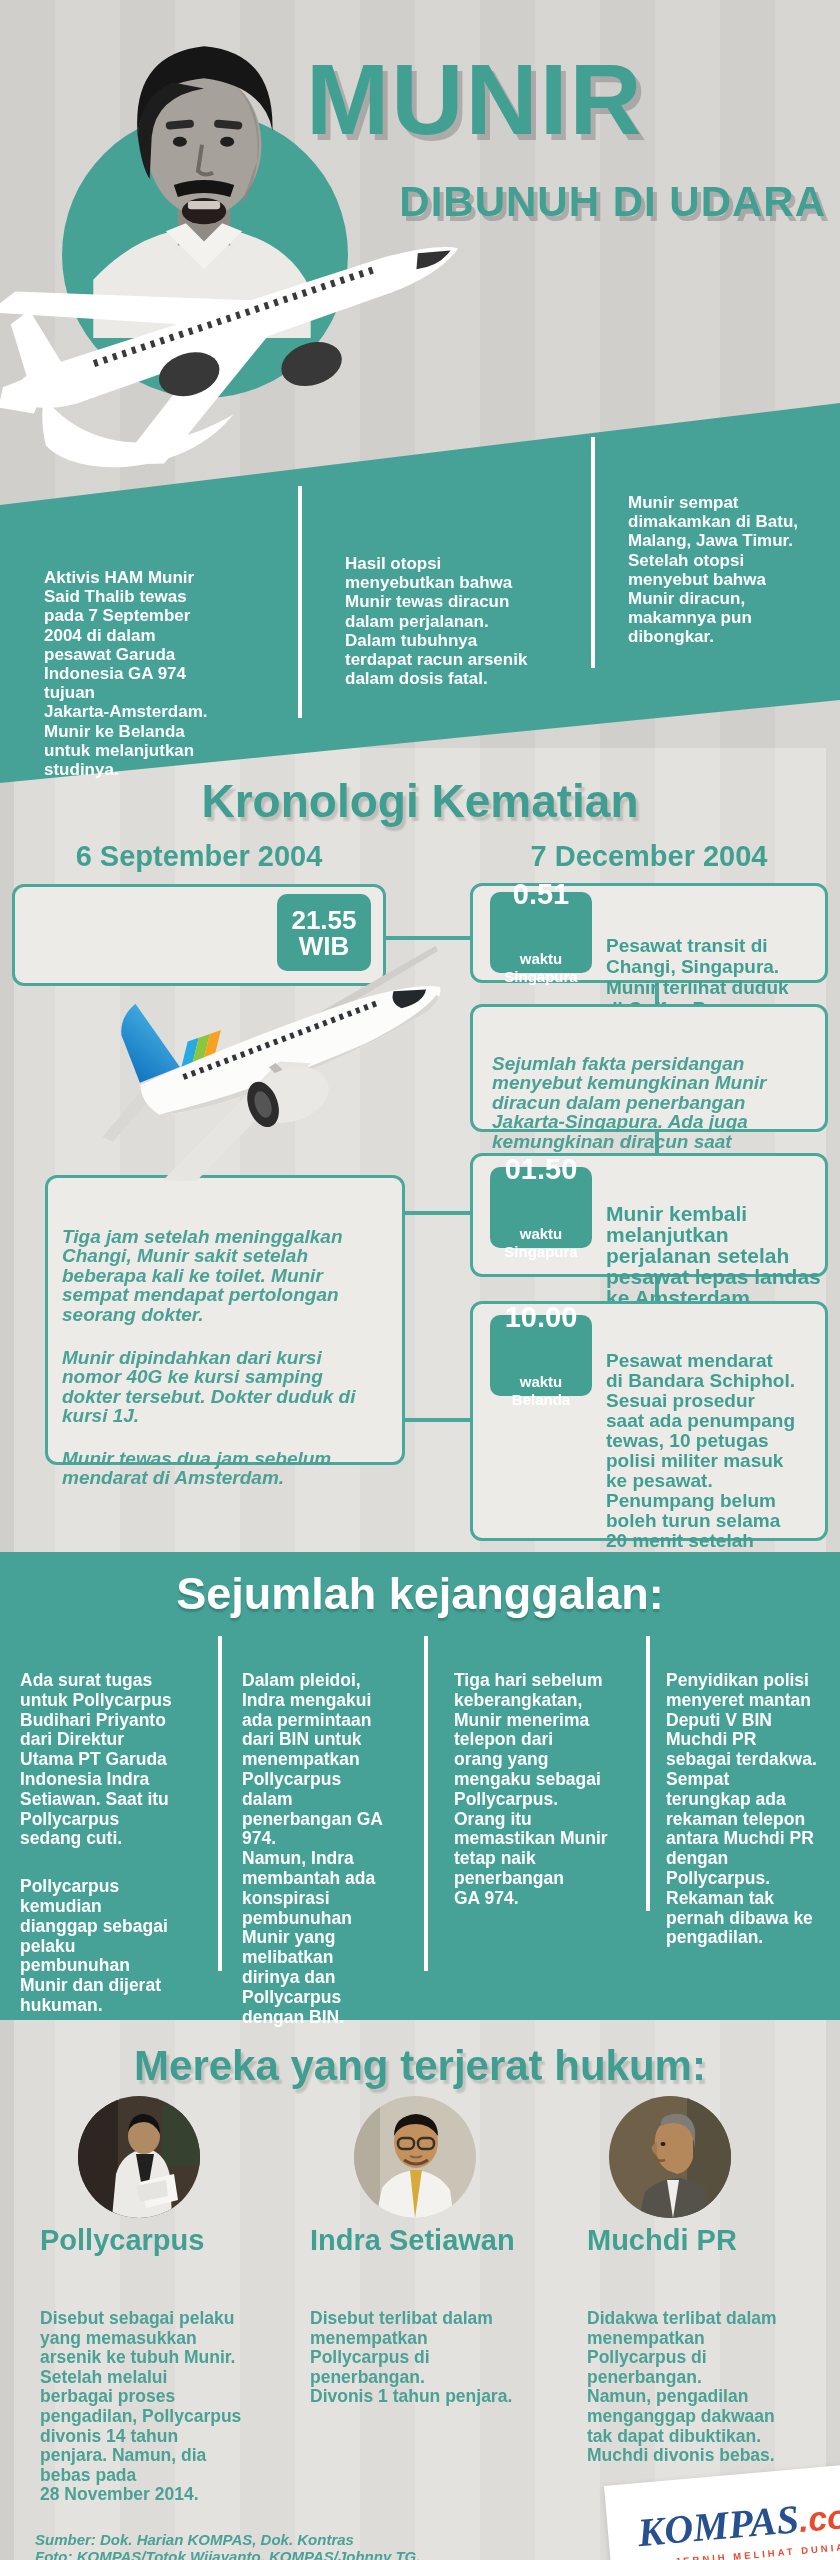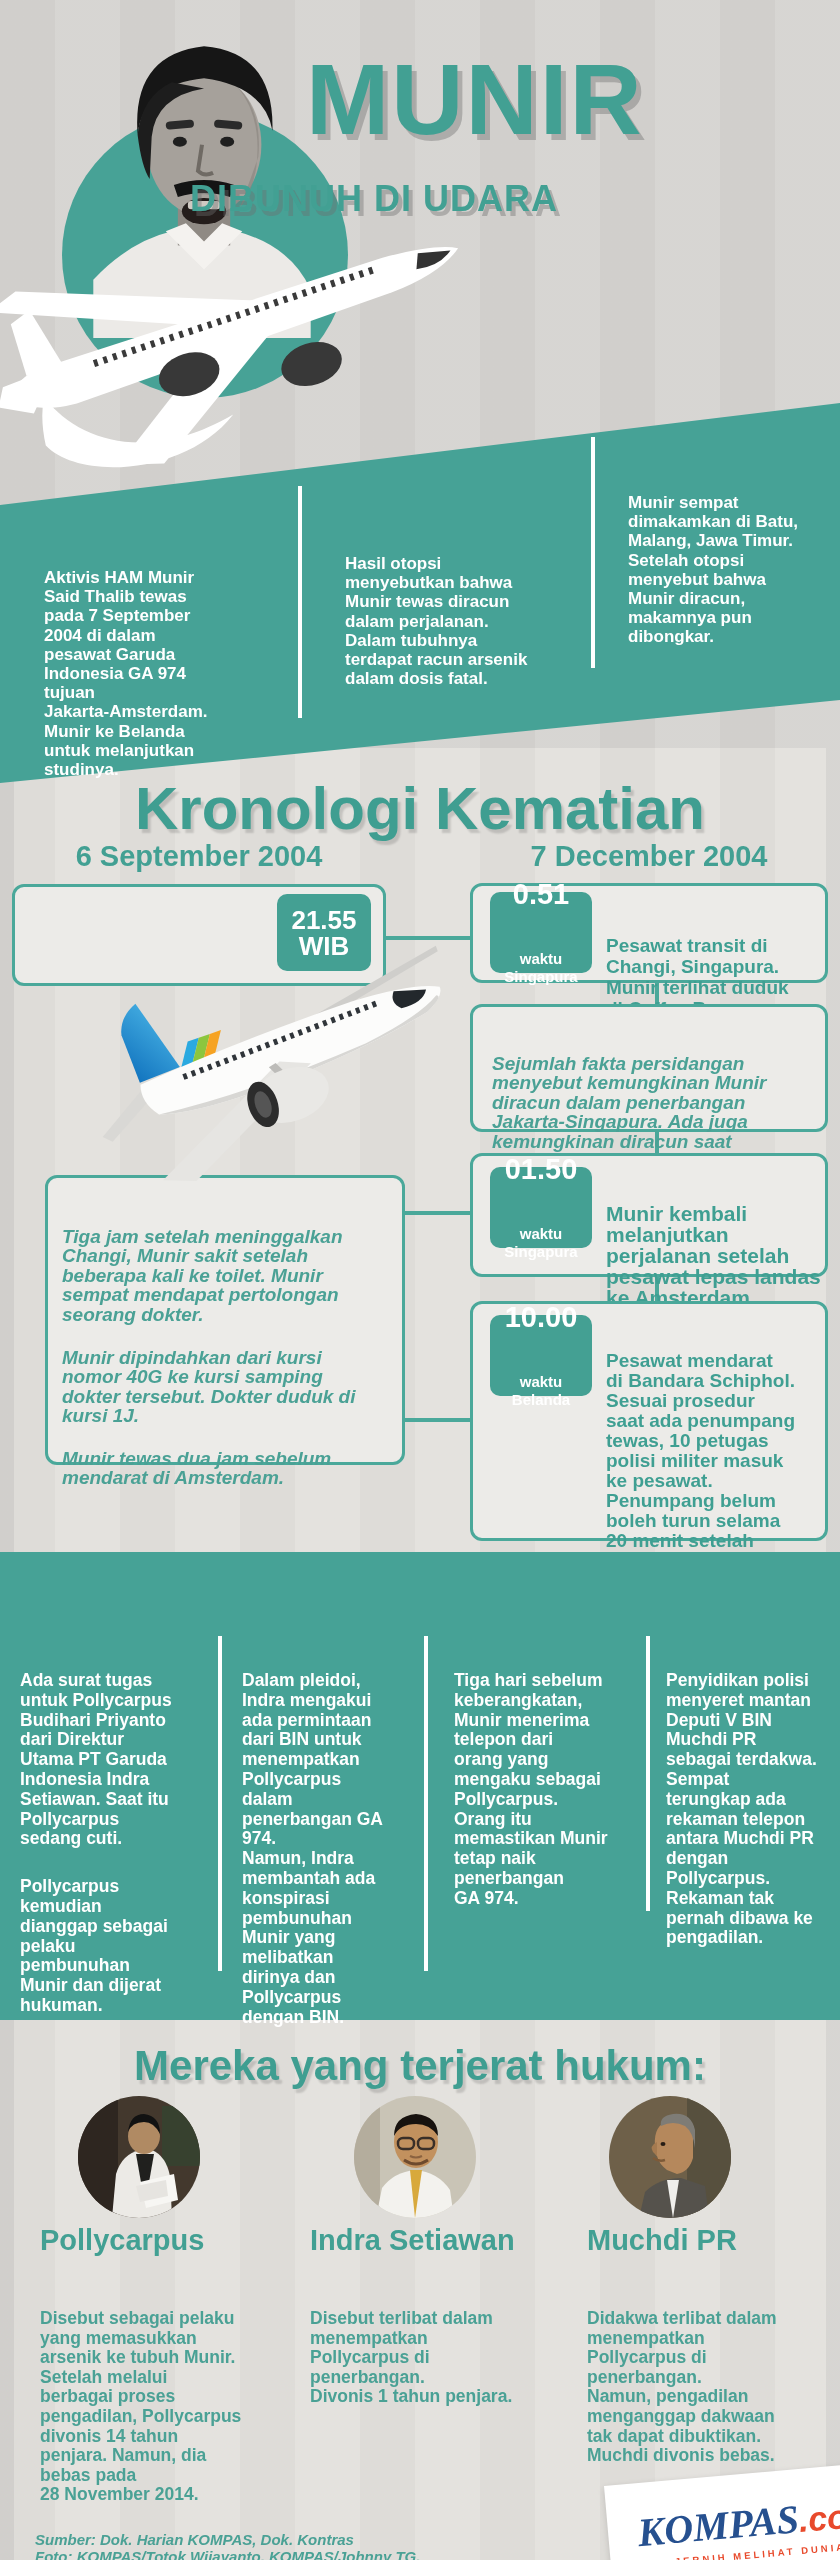--- a/index.html
+++ b/index.html
@@ -9,22 +9,22 @@
     background:repeating-linear-gradient(90deg,rgba(0,0,0,0.025) 0 55px,rgba(255,255,255,0.035) 55px 120px);}
   .abs{position:absolute;}
   .pre{white-space:pre-line;margin-top:41px;}
   .panel{background:#e3e1dd;}
   
   .photo-circle{left:62px;top:112px;width:286px;height:286px;border-radius:50%;background:#47a296;z-index:1;}
   .munir-photo{left:70px;top:26px;width:264px;height:312px;z-index:2;}
   .big-title{right:14px;top:52px;width:520px;text-align:left;color:#42a093;
     font-weight:900;font-size:100px;line-height:0.95;letter-spacing:2px;z-index:4;
     text-shadow:5px 6px 0 rgba(110,110,110,0.40);}
-  .sub-title{right:30px;top:178px;width:620px;text-align:left;color:#42a093;
-    font-weight:900;font-size:36px;letter-spacing:1px;z-index:4;
+  .sub-title{right:14px;top:178px;width:620px;text-align:right;color:#42a093;
+    font-weight:900;font-size:42px;letter-spacing:1px;z-index:4;
     text-shadow:4px 5px 0 rgba(110,110,110,0.40);}
   .hdr-plane{left:-30px;top:212px;width:540px;height:260px;z-index:3;transform:rotate(-3deg);}
   .swoosh{left:38px;top:380px;width:205px;height:100px;z-index:3;}
   
   .intro-band{left:0;top:393px;width:840px;height:465px;background:#46a296;z-index:2;
     clip-path:polygon(0 112px,840px 10px,840px 307px,0 390px);}
   .intro-card{color:#ffffff;font-weight:700;font-size:17px;line-height:19.2px;z-index:3;}
   .vline{width:4px;background:#ffffff;z-index:3;}
   
   .section-title{color:#3f9e91;font-weight:900;text-align:center;left:0;width:840px;
@@ -129,21 +129,21 @@
 dimakamkan di Batu,
 Malang, Jawa Timur.
 Setelah otopsi
 menyebut bahwa
 Munir diracun,
 makamnya pun
 dibongkar.</div>
   <div class="abs vline" style="left:298px;top:486px;height:232px;"></div>
   <div class="abs vline" style="left:591px;top:437px;height:231px;"></div>
 
-  <div class="abs section-title" style="top:774px;font-size:60px;z-index:3;">Kronologi Kematian</div>
+  <div class="abs section-title" style="top:774px;font-size:46px;z-index:3;">Kronologi Kematian</div>
   <div class="abs date-head" style="left:12px;top:840px;width:374px;z-index:3;">6 September 2004</div>
   <div class="abs date-head" style="left:470px;top:840px;width:358px;z-index:3;">7 December 2004</div>
 
   <div class="abs tbox" style="left:12px;top:884px;width:374px;height:102px;z-index:2;"></div>
   <div class="abs badge" style="left:277px;top:894px;width:94px;height:77px;z-index:2;">
     <span class="t" style="font-size:26px;">21.55</span>
     <span class="t" style="font-size:26px;">WIB</span>
   </div>
   <div class="abs conn" style="left:386px;top:936px;width:84px;height:4px;z-index:1;"></div>
 
@@ -234,20 +234,21 @@
       <line x1="142" y1="105" x2="354" y2="98" stroke="#30353a" stroke-width="6" stroke-dasharray="4 5"></line>
       <polygon points="240,122 88,198 120,210 270,134" fill="#e6e5e2"></polygon>
       <polygon points="236,122 244,138 236,140 228,124" fill="#bdbcb9"></polygon>
       <ellipse cx="240" cy="158" rx="40" ry="27" fill="#e9e8e5"></ellipse>
       <ellipse cx="210" cy="158" rx="15" ry="24" fill="#2c2c2c"></ellipse>
       <ellipse cx="210" cy="158" rx="8" ry="14" fill="#555555"></ellipse>
     </g>
   </svg>
 
   <div class="abs kej-band"></div>
+  <div class="abs kej-title">Sejumlah kejanggalan:</div>
   <div class="abs kej-col" style="left:20px;top:1630px;width:190px;">
     <div class="pre">Ada surat tugas
 untuk Pollycarpus
 Budihari Priyanto
 dari Direktur
 Utama PT Garuda
 Indonesia Indra
 Setiawan. Saat itu
 Pollycarpus
 sedang cuti.</div>

